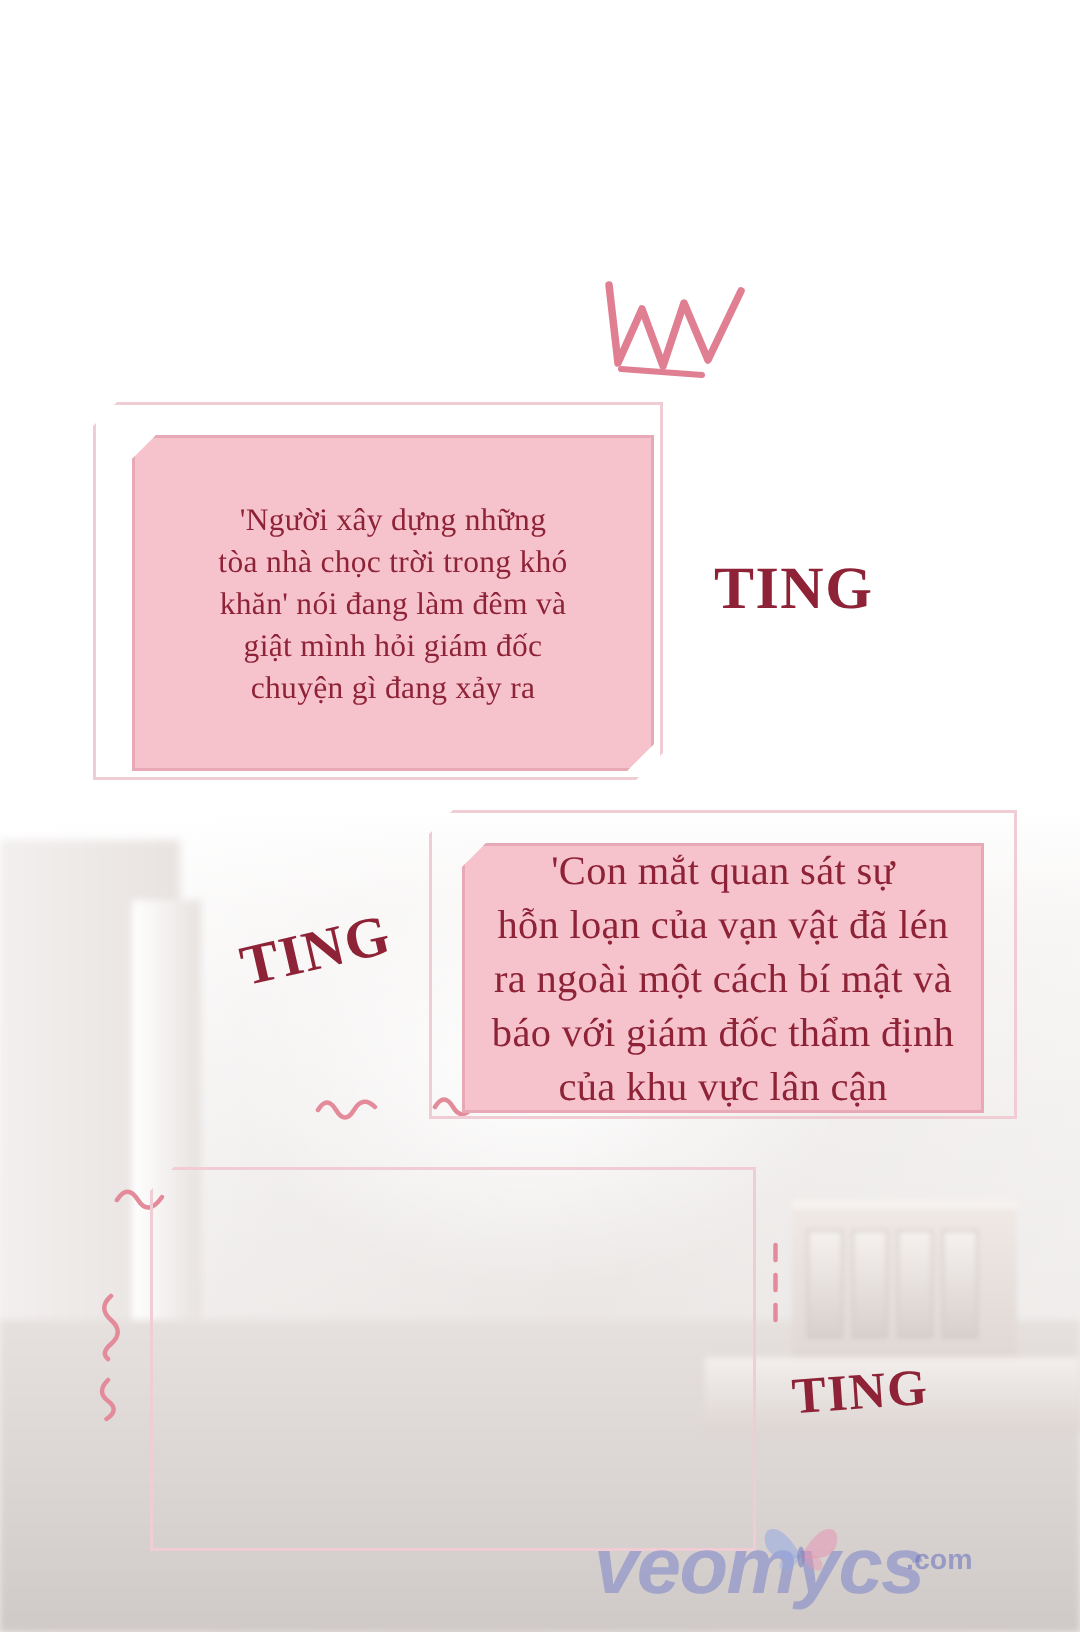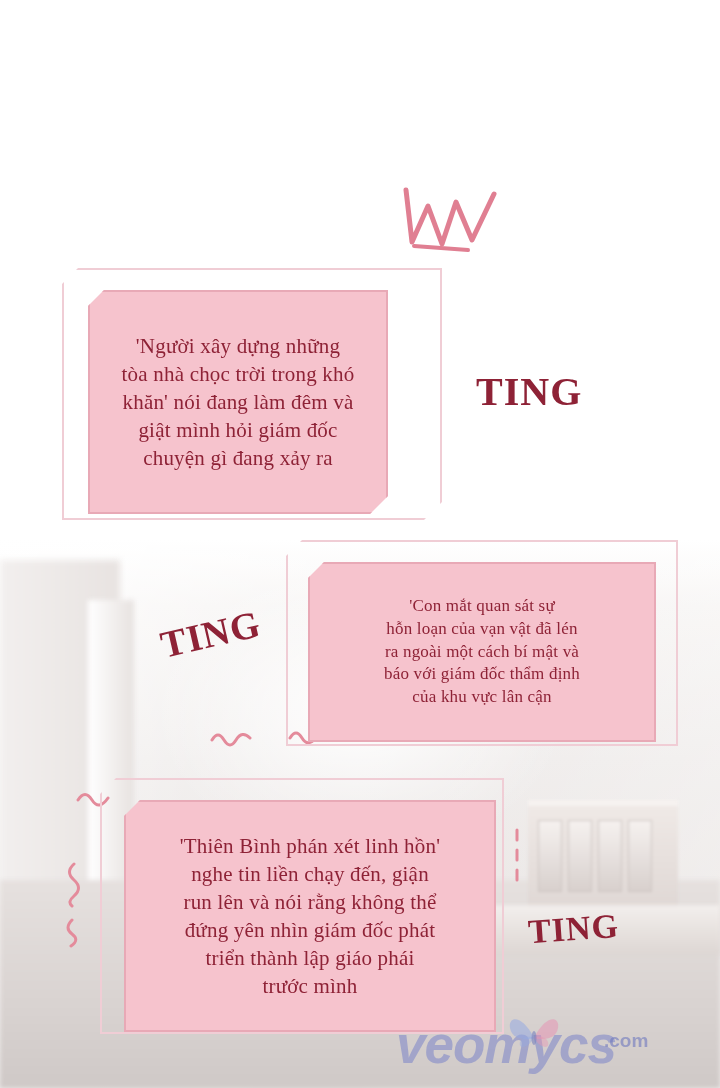--- a/index.html
+++ b/index.html
@@ -135,40 +135,40 @@
     position: absolute;
     box-sizing: border-box;
     border: 2px solid #f0cdd5;
     background: transparent;
   }
 
   
   #bubble1 {
     left: 88px;
     top: 290px;
-    width: 300px;
+    width: 348px;
     height: 224px;
     font-size: 21px;
     clip-path: polygon(0 16px, 16px 0, 100% 0, 100% calc(100% - 18px), calc(100% - 18px) 100%, 0 100%);
   }
   #bubble1frame {
     left: 62px;
     top: 268px;
     width: 380px;
     height: 252px;
     clip-path: polygon(0 16px, 16px 0, 100% 0, 100% calc(100% - 18px), calc(100% - 18px) 100%, 0 100%);
   }
 
   
   #bubble2 {
     left: 308px;
     top: 562px;
     width: 348px;
     height: 180px;
-    font-size: 17px;
+    font-size: 27px;
     clip-path: polygon(0 16px, 16px 0, 100% 0, 100% 100%, 0 100%);
   }
   #bubble2frame {
     left: 286px;
     top: 540px;
     width: 392px;
     height: 206px;
     clip-path: polygon(0 16px, 16px 0, 100% 0, 100% 100%, 0 100%);
   }
 
@@ -292,28 +292,20 @@
   <div id="bubble2frame" class="bubble-frame"></div>
   <div id="bubble2" class="bubble">
     <div class="txt">'Con mắt quan sát sự
 hỗn loạn của vạn vật đã lén
 ra ngoài một cách bí mật và
 báo với giám đốc thẩm định
 của khu vực lân cận</div>
   </div>
 
   <div id="bubble3frame" class="bubble-frame"></div>
-  <div id="bubble3" class="bubble">
-    <div class="txt">'Thiên Bình phán xét linh hồn'
-nghe tin liền chạy đến, giận
-run lên và nói rằng không thể
-đứng yên nhìn giám đốc phát
-triển thành lập giáo phái
-trước mình</div>
-  </div>
 
   <div id="ting1" class="ting">TING</div>
   <div id="ting2" class="ting">TING</div>
   <div id="ting3" class="ting">TING</div>
 
   <div class="watermark">
     <div class="wm-text">veomycs</div>
     <svg class="wm-butterfly" width="60" height="46" viewBox="0 0 60 46">
       <path d="M30 30 C18 6 4 8 6 20 C8 32 22 32 30 30 Z" fill="rgba(150,170,225,0.55)"></path>
       <path d="M30 30 C42 6 56 8 54 20 C52 32 38 32 30 30 Z" fill="rgba(230,150,180,0.55)"></path>

